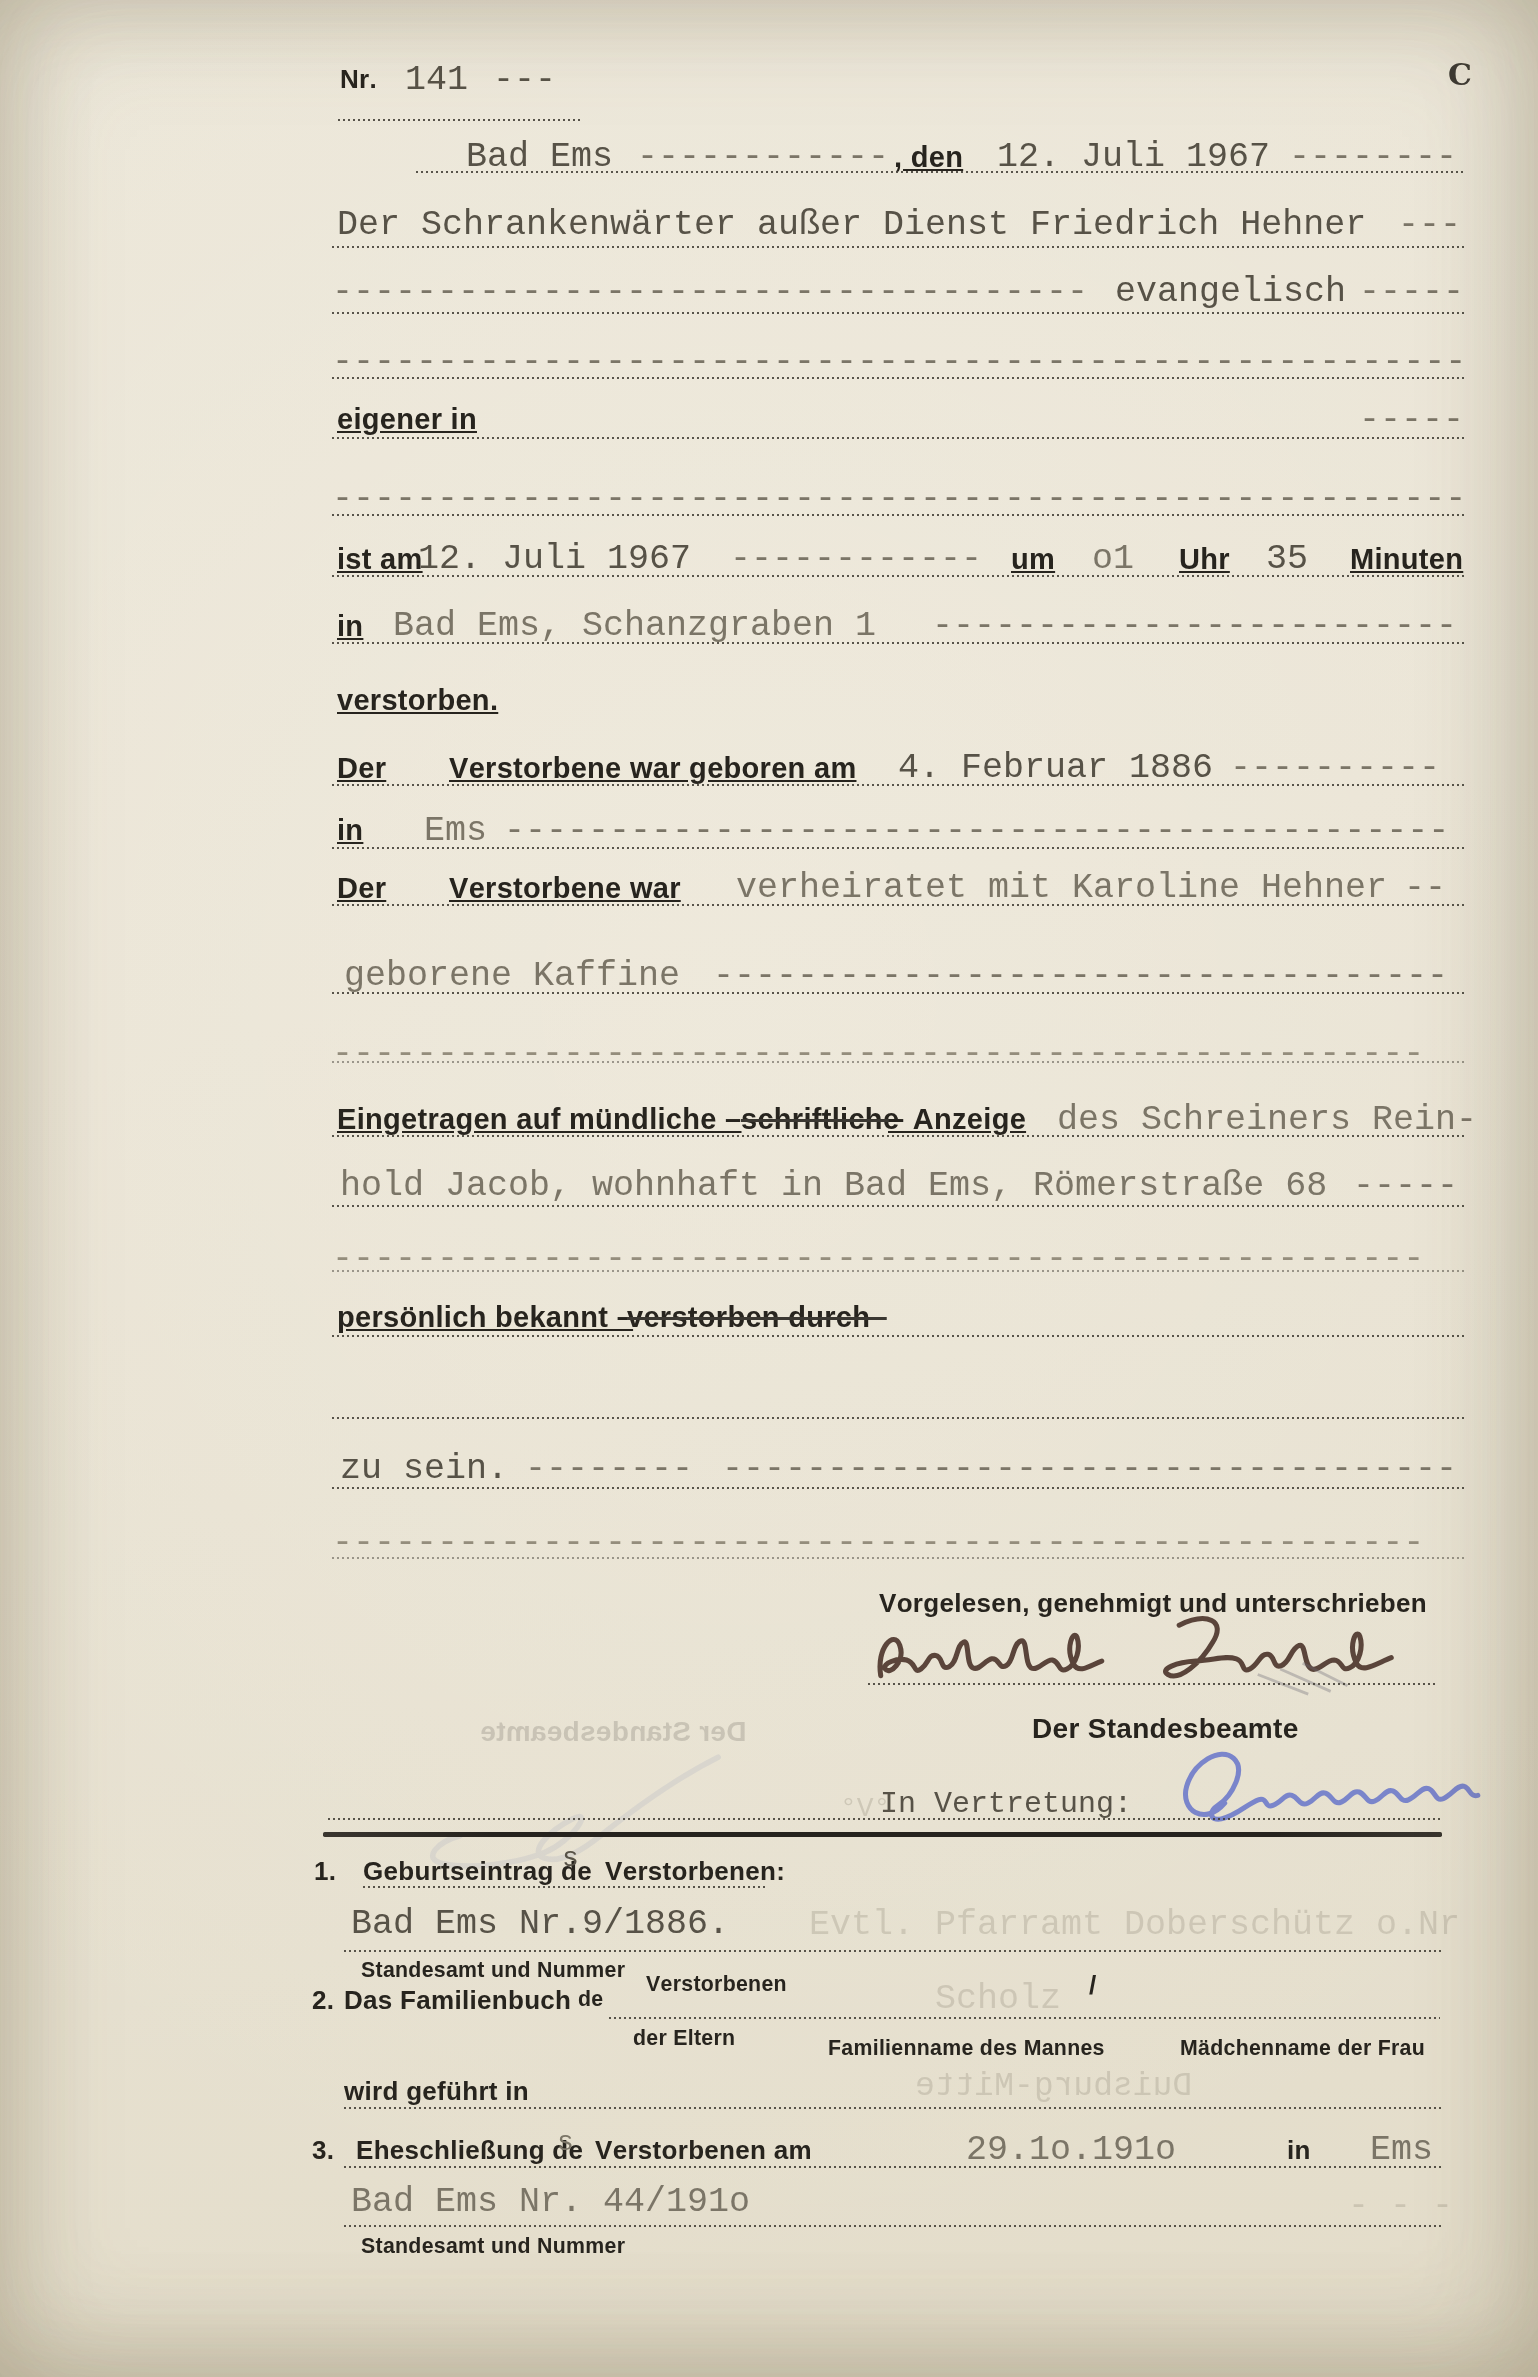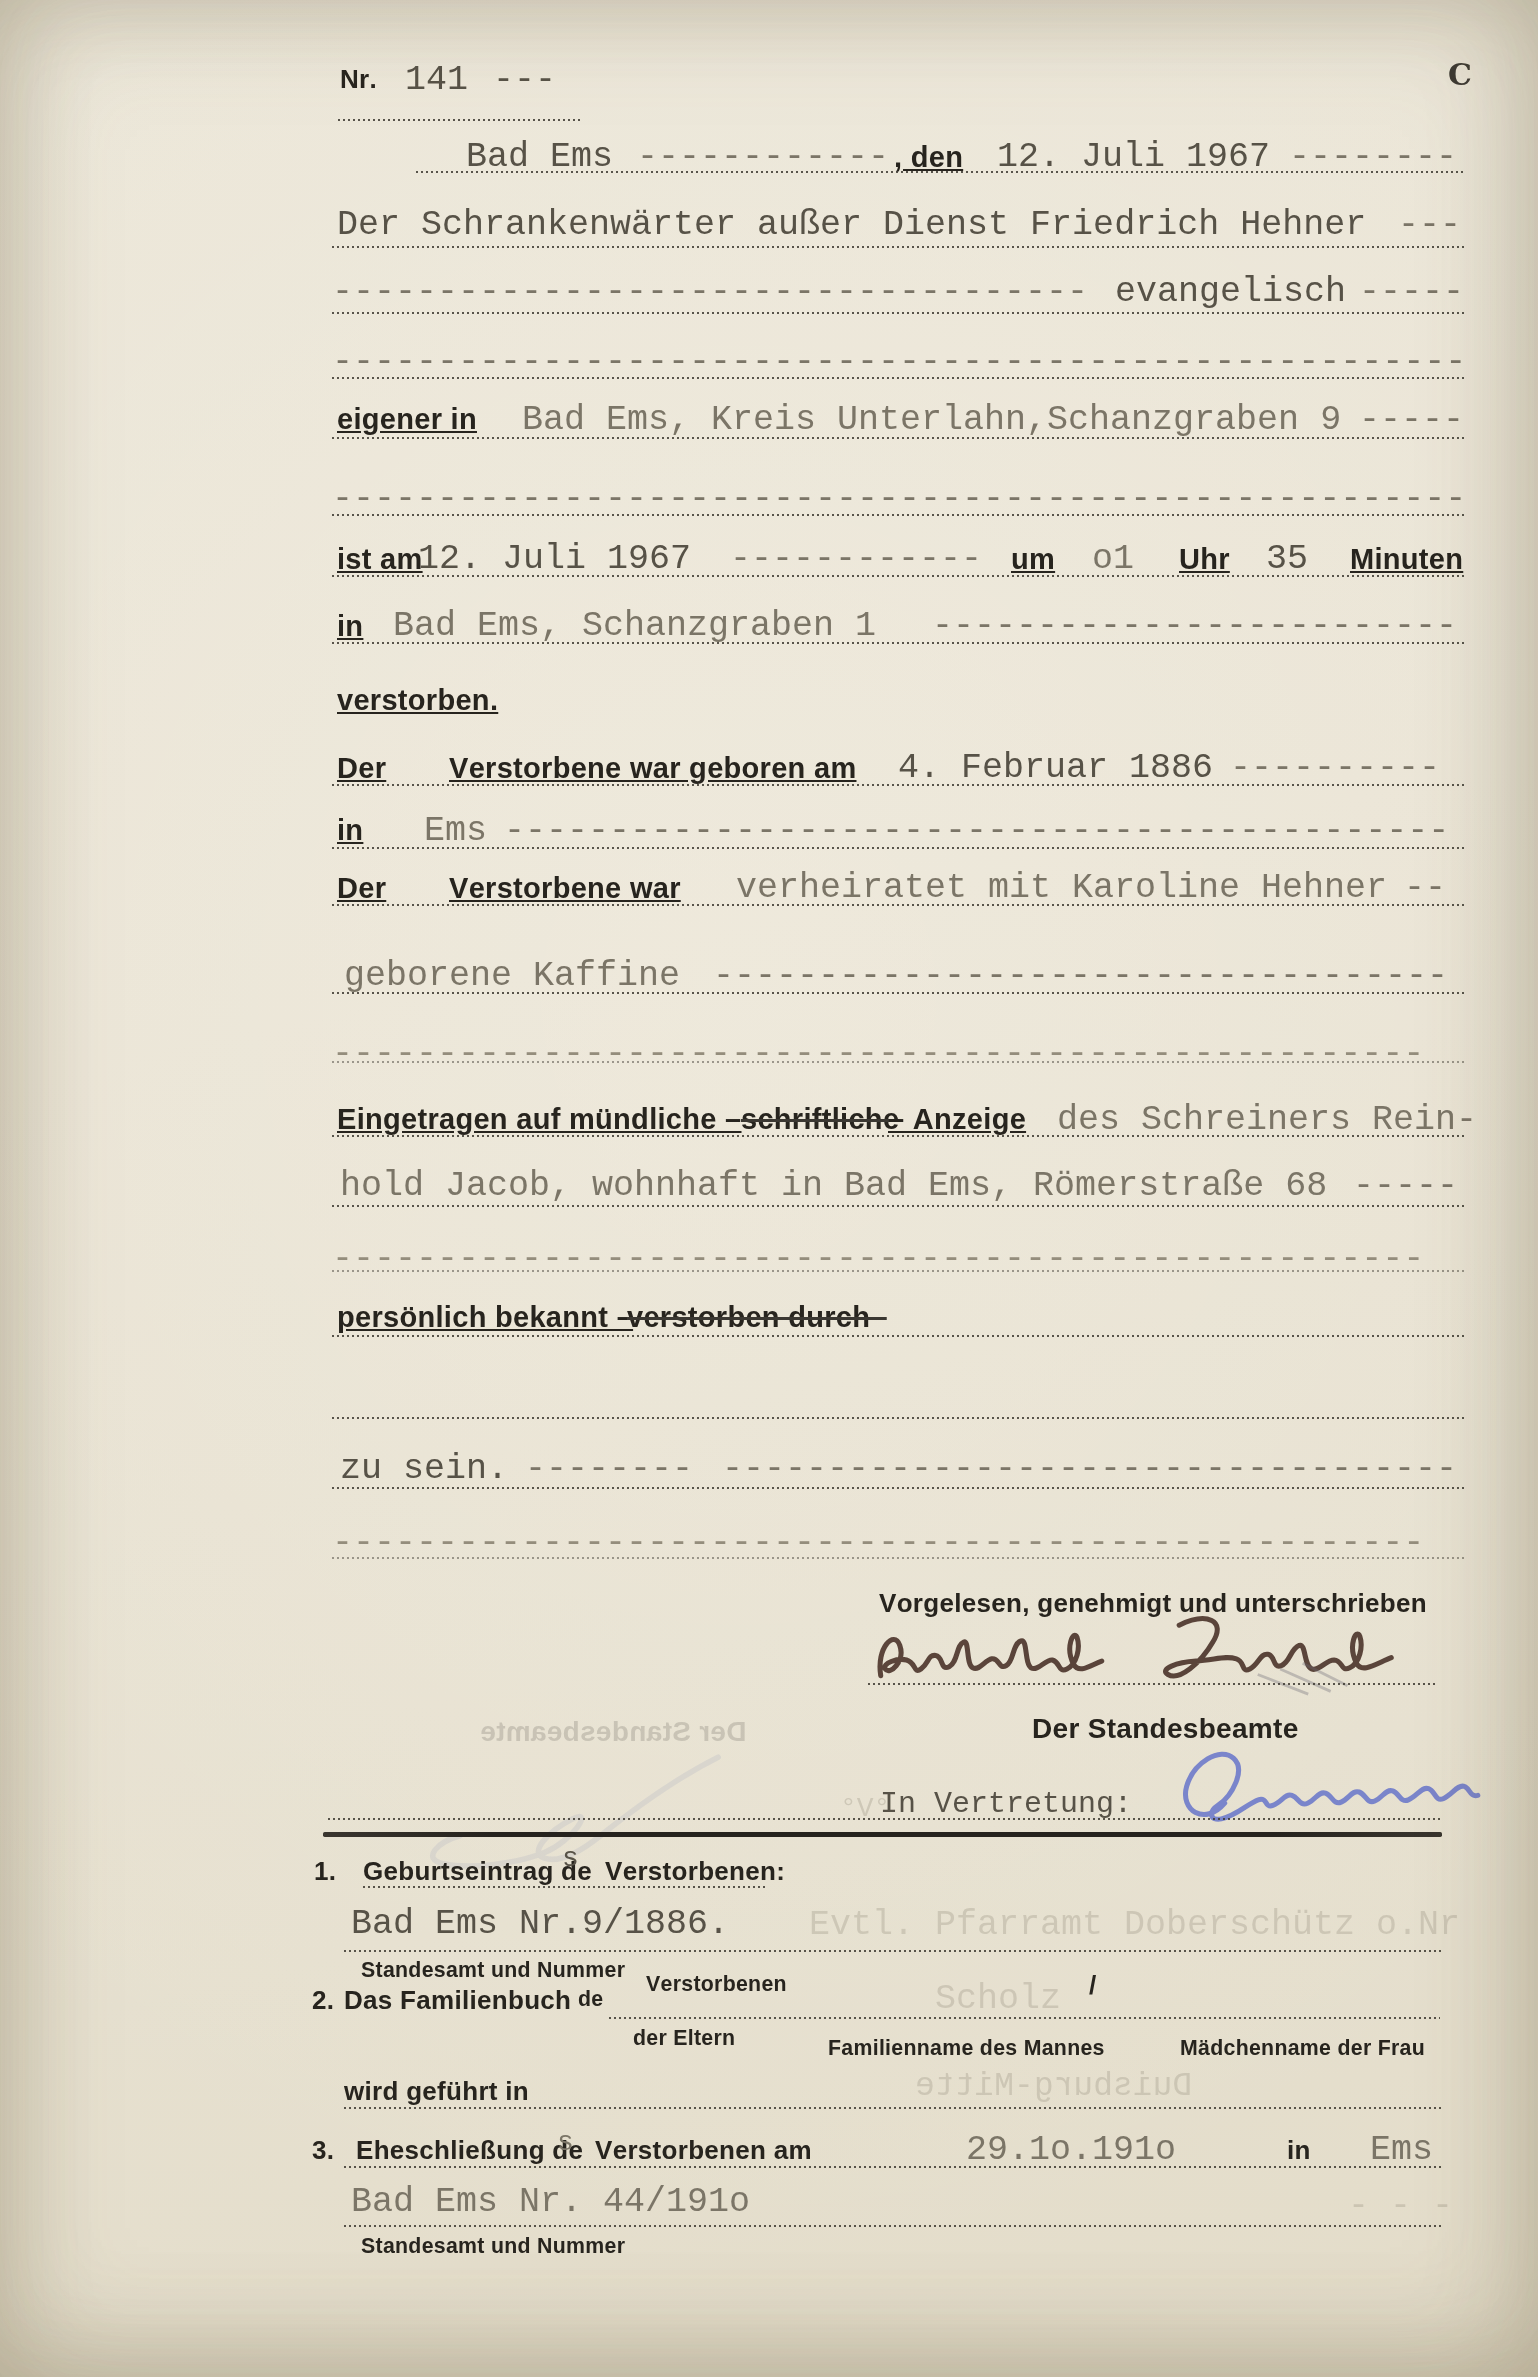--- a/index.html
+++ b/index.html
@@ -66,21 +66,20 @@
 
   <span class="abs typed t-light" style="left:332px;top:275px">------------------------------------</span>
   <span class="abs typed t-med" style="left:1115px;top:275px">evangelisch</span>
   <span class="abs typed t-light" style="left:1359px;top:275px">-----</span>
   <div class="dots fine" style="left:332px;top:312px;width:1132px"></div>
 
   <span class="abs typed t-light" style="left:332px;top:345px">------------------------------------------------------</span>
   <div class="dots fine" style="left:332px;top:377px;width:1132px"></div>
 
   <span class="abs printed p52" style="left:337px;top:405px">eigener in</span>
-  <span class="abs typed t-light" style="left:522px;top:403px">Bad Ems, Kreis Unterlahn,Schanzgraben 9</span>
   <span class="abs typed t-light" style="left:1359px;top:403px">-----</span>
   <div class="dots fine" style="left:332px;top:437px;width:1132px"></div>
 
   <span class="abs typed t-light" style="left:332px;top:482px">------------------------------------------------------</span>
   <div class="dots fine" style="left:332px;top:514px;width:1132px"></div>
 
   <span class="abs printed p52" style="left:337px;top:545px">ist am</span>
   <span class="abs typed t-med" style="left:418px;top:542px">12. Juli 1967</span>
   <span class="abs typed t-light" style="left:730px;top:542px">------------</span>
   <span class="abs printed p52" style="left:1011px;top:545px">um</span>

